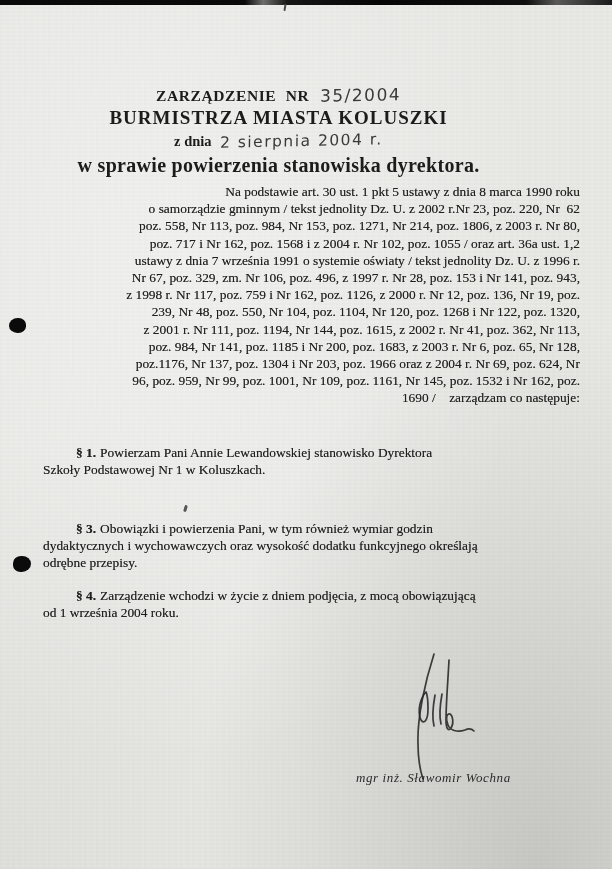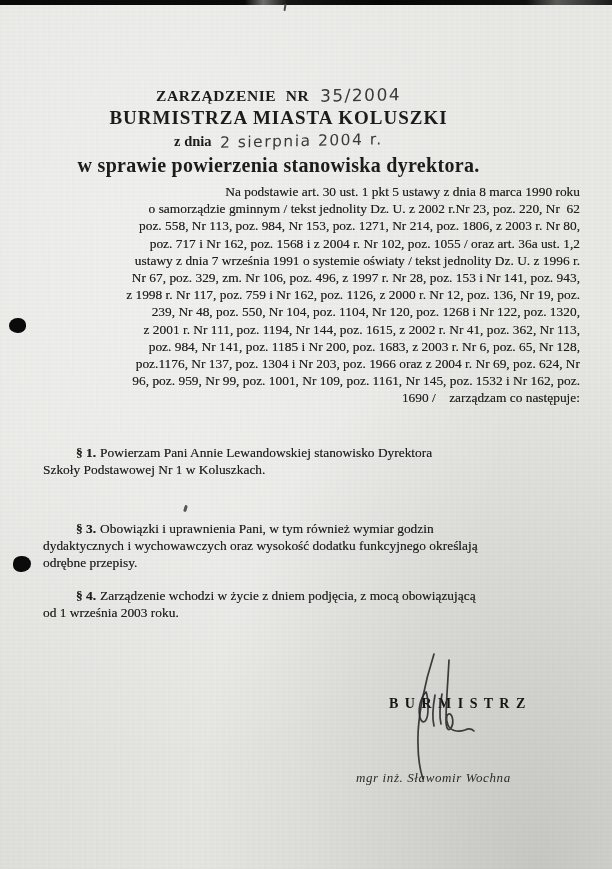--- a/index.html
+++ b/index.html
@@ -137,31 +137,30 @@
 96, poz. 959, Nr 99, poz. 1001, Nr 109, poz. 1161, Nr 145, poz. 1532 i Nr 162, poz.
 1690 /    zarządzam co następuje:</div>
 
   <div class="bodytext section sec-1">
     <span class="sec-mark">§ 1.</span><span class="sec-body">Powierzam Pani Annie Lewandowskiej stanowisko Dyrektora
 Szkoły Podstawowej Nr 1 w Koluszkach.</span>
   </div>
 
 
   <div class="bodytext section sec-3">
-    <span class="sec-mark">§ 3.</span><span class="sec-body">Obowiązki i uprawnienia Pani, w tym również wymiar godzin
+    <span class="sec-mark">§ 3.</span><span class="sec-body">Obowiązki i powierzenia Pani, w tym również wymiar godzin
 dydaktycznych i wychowawczych oraz wysokość dodatku funkcyjnego określają
 odrębne przepisy.</span>
   </div>
 
   <div class="bodytext section sec-4">
     <span class="sec-mark">§ 4.</span><span class="sec-body">Zarządzenie wchodzi w życie z dniem podjęcia, z mocą obowiązującą
-od 1 września 2003 roku.</span>
+od 1 września 2004 roku.</span>
   </div>
 
-  <div class="sig-role">B U R M I S T R Z</div>
   <div class="sig-name">mgr inż. Sławomir Wochna</div>
 
   <svg class="sig-scribble" viewBox="0 0 90 135" aria-hidden="true">
     <path d="M39 6 C30 34 22 70 23 96 C23 110 25 122 28 131"></path>
     <path d="M31 44 C25 50 22 64 26 72 C29 77 33 72 33 61 C33 52 32 46 31 44"></path>
     <path d="M40 47 C38 58 37 70 39 78"></path>
     <path d="M47 46 C45 57 44 68 46 76"></path>
     <path d="M54 12 C53 32 51 56 51 72 C51 80 53 84 56 80 C59 76 58 68 55 66 C52 65 50 70 53 77 C55 82 62 85 70 82 C74 80 77 81 79 83"></path>
   </svg>
 

